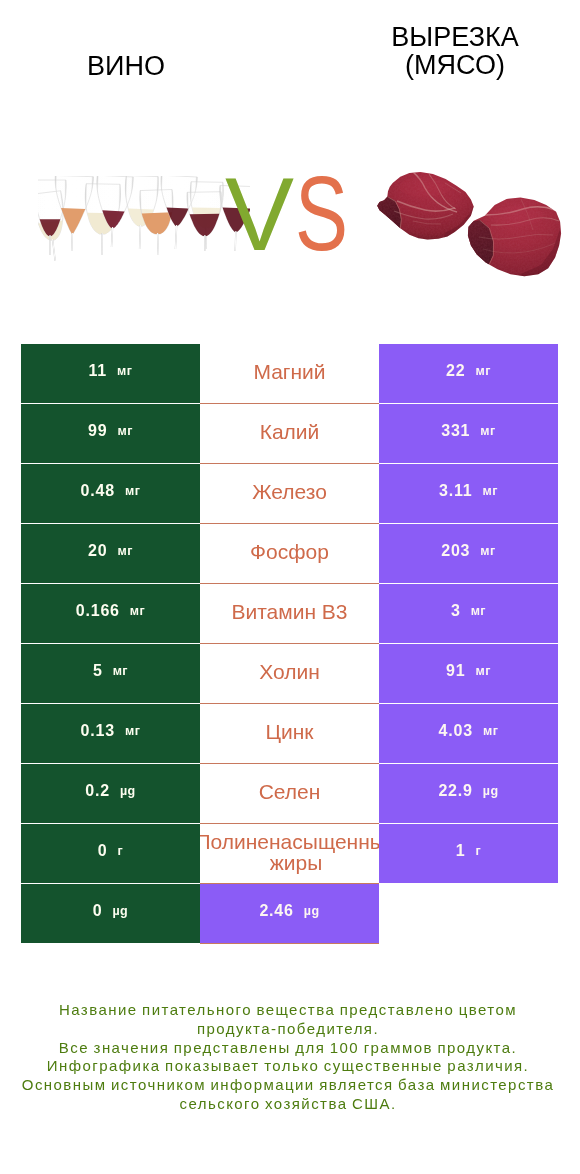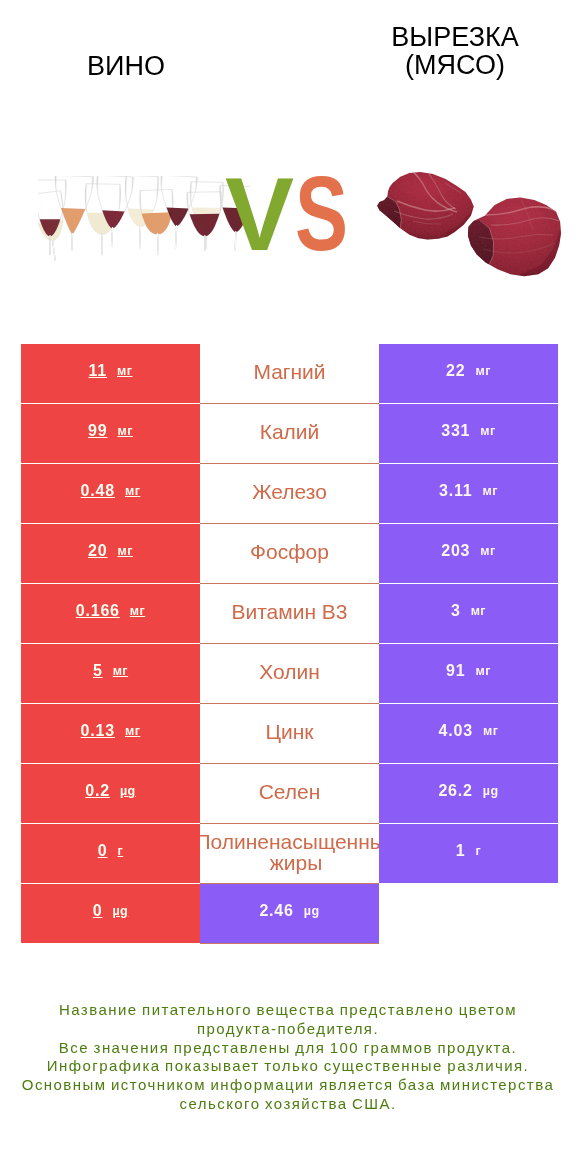--- a/index.html
+++ b/index.html
@@ -12,34 +12,34 @@
   .title{position:absolute;text-align:center;color:#000000;
          font-size:27px;line-height:27.5px;font-weight:400;letter-spacing:0px;}
   #title-left{left:0;top:53px;width:252px;}
   #title-right{left:330px;top:24px;width:250px;}
 
   
   .hero{position:absolute;left:0;top:160px;width:580px;height:120px;}
   #wine-photo{position:absolute;left:38px;top:16px;}
   #meat-photo{position:absolute;left:373px;top:3px;}
   #vs-label{position:absolute;left:225px;top:154px;height:120px;
-            font-weight:700;line-height:120px;white-space:nowrap;}
+            font-weight:400;line-height:120px;white-space:nowrap;}
   #vs-label .v{color:#81a92f;font-size:103.5px;display:inline-block;
                vertical-align:top;line-height:120px;}
   #vs-label .s{color:#e3714c;font-size:105px;display:inline-block;
                vertical-align:top;line-height:120px;
                transform:scaleX(0.757);transform-origin:left center;
                margin-left:1px;}
 
   
   .table{position:absolute;left:21px;top:344px;width:537px;}
   .row{display:flex;height:58.7px;margin-bottom:1.3px;}
   .cell{display:flex;align-items:center;justify-content:center;
         box-sizing:border-box;width:179px;height:58.7px;text-align:center;}
-  .cell.left{background:#ef4444;color:#fdfdf0;text-decoration:underline;}
+  .cell.left{background:#14532d;color:#fdfdf0;}
   .cell.right{background:#8b5cf6;color:#fdf6f2;}
   .cell.mid{background:#ffffff;color:#cf6a4a;font-size:21px;line-height:21px;
             overflow:hidden;padding:0 1px;}
   .cell.mid .midtext{display:block;width:100%;}
   .cell.mid.clip .midtext{width:203px;margin-left:13px;}
   .rowsep{position:absolute;left:200px;width:179px;height:1px;background:#c8795f;}
   .val{font-size:16px;font-weight:700;letter-spacing:0.8px;position:relative;top:-2px;}
   .unit{font-size:12.5px;font-weight:700;margin-left:10px;letter-spacing:0.5px;position:relative;top:-2px;}
   .midtext{font-weight:400;position:relative;top:-1.5px;}
 
@@ -304,21 +304,21 @@
       </div>
       <div class="row">
         <div class="cell left">
           <span class="val">0.2</span>
           <span class="unit">µg</span>
         </div>
         <div class="cell mid">
           <span class="midtext">Селен</span>
         </div>
         <div class="cell right">
-          <span class="val">26.2</span>
+          <span class="val">22.9</span>
           <span class="unit">µg</span>
         </div>
       </div>
       <div class="row">
         <div class="cell left">
           <span class="val">0</span>
           <span class="unit">г</span>
         </div>
         <div class="cell mid clip">
           <span class="midtext">Полиненасыщенные жиры</span>

